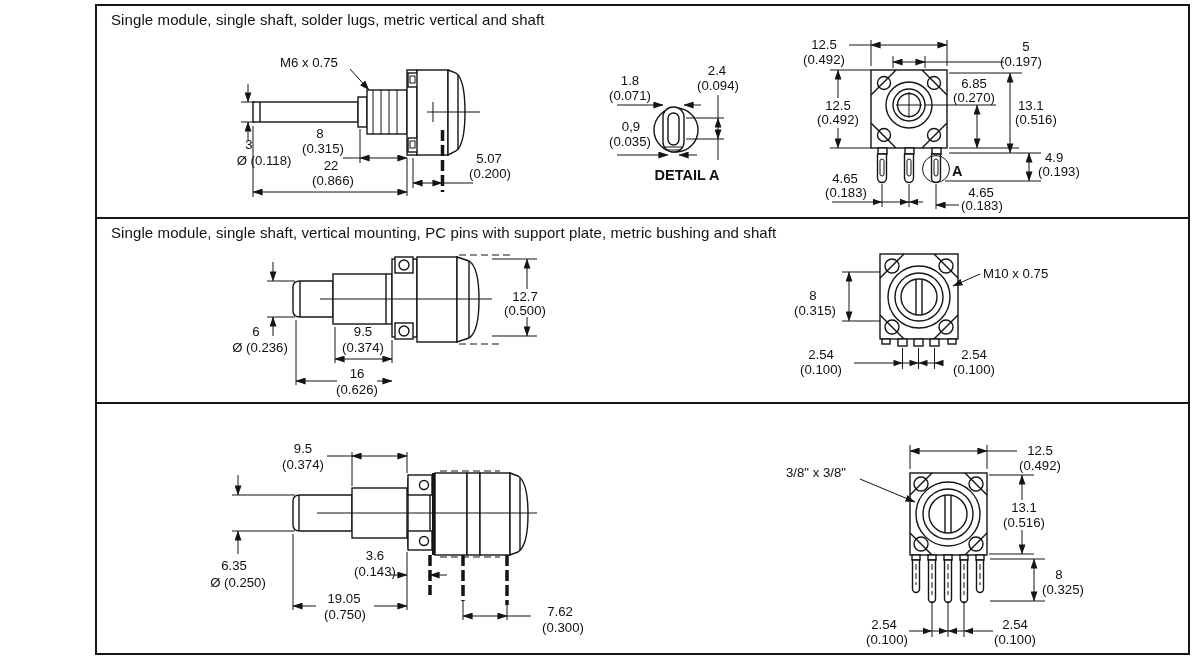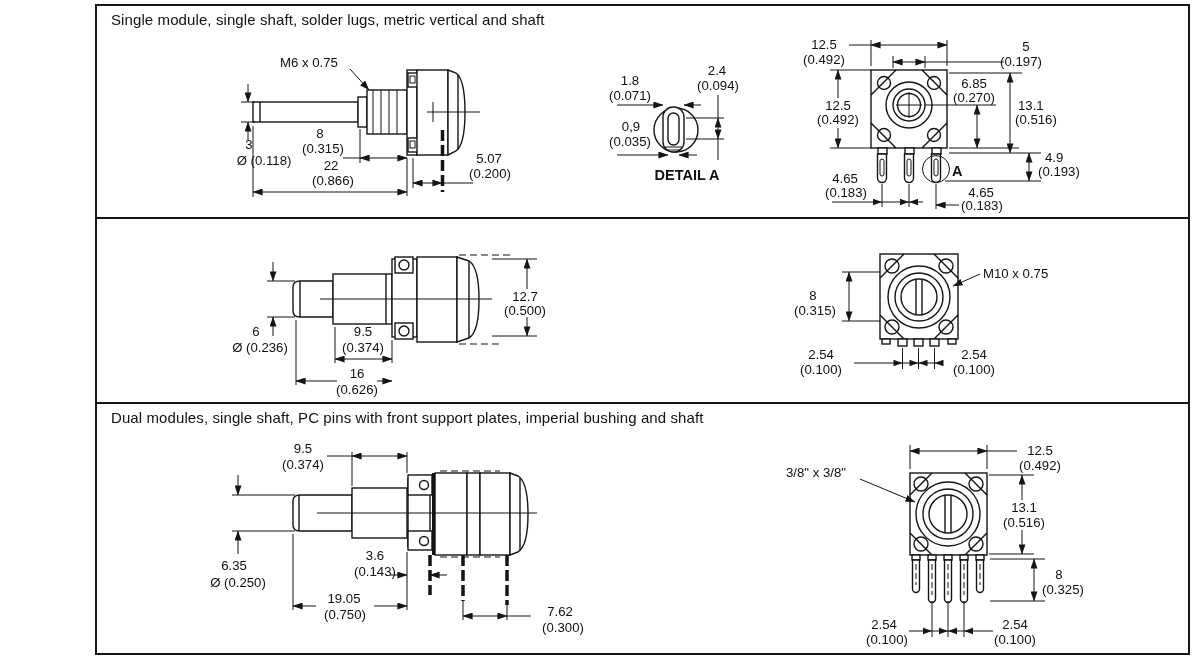--- a/index.html
+++ b/index.html
@@ -194,20 +194,21 @@
         <text x="748" y="177">4.65</text>
         <text x="749" y="191">(0.183)</text>
         <line class="th" x1="862" y1="199" x2="839" y2="199" marker-end="url(#arw)"></line>
         <text x="884" y="191">4.65</text>
         <text class="as" x="864" y="204">(0.183)</text>
       </g>
     </svg>
   </div>
 
   <div class="panel p2">
+    <div class="panel-title">Single module, single shaft, vertical mounting, PC pins with support plate, metric bushing and shaft</div>
     <svg width="1090" height="183" viewBox="0 0 1090 183">
 
       <g>
         <path class="fw" d="M236,62 L203,62 Q196,62 196,68 L196,92 Q196,98 203,98 L236,98 Z"></path>
         <line class="ol" x1="203" y1="62" x2="203" y2="98"></line>
         <rect class="fw" x="236" y="55" width="59" height="50"></rect>
         <line class="ol" x1="289" y1="55" x2="289" y2="105"></line>
         <rect class="fw" x="295" y="40" width="25" height="78"></rect>
         <rect class="fw" x="298" y="38" width="18" height="16"></rect>
         <circle class="ol" cx="307" cy="46" r="5"></circle>
@@ -291,21 +292,20 @@
         <polygon class="ah" points="837.5,144 846.5,140.8 846.5,147.2"></polygon>
         <text x="724" y="140">2.54</text>
         <text x="724" y="155">(0.100)</text>
         <text x="877" y="140">2.54</text>
         <text x="877" y="155">(0.100)</text>
       </g>
     </svg>
   </div>
 
   <div class="panel p3">
-    <div class="panel-title">Dual modules, single shaft, PC pins with front support plates, imperial bushing and shaft</div>
     <svg width="1090" height="246" viewBox="0 0 1090 246">
 
       <g>
         <path class="fw" d="M255,91 L203,91 Q196,91 196,97 L196,121 Q196,127 203,127 L255,127 Z"></path>
         <line class="ol" x1="202" y1="91" x2="202" y2="127"></line>
         <rect class="fw" x="255" y="84" width="55" height="50"></rect>
         <rect class="fw" x="311" y="75" width="22" height="68"></rect>
         <rect class="fw" x="311" y="71" width="24" height="20"></rect>
         <circle class="ol" cx="327" cy="81" r="4.5"></circle>
         <rect class="fw" x="311" y="127" width="24" height="19"></rect>

